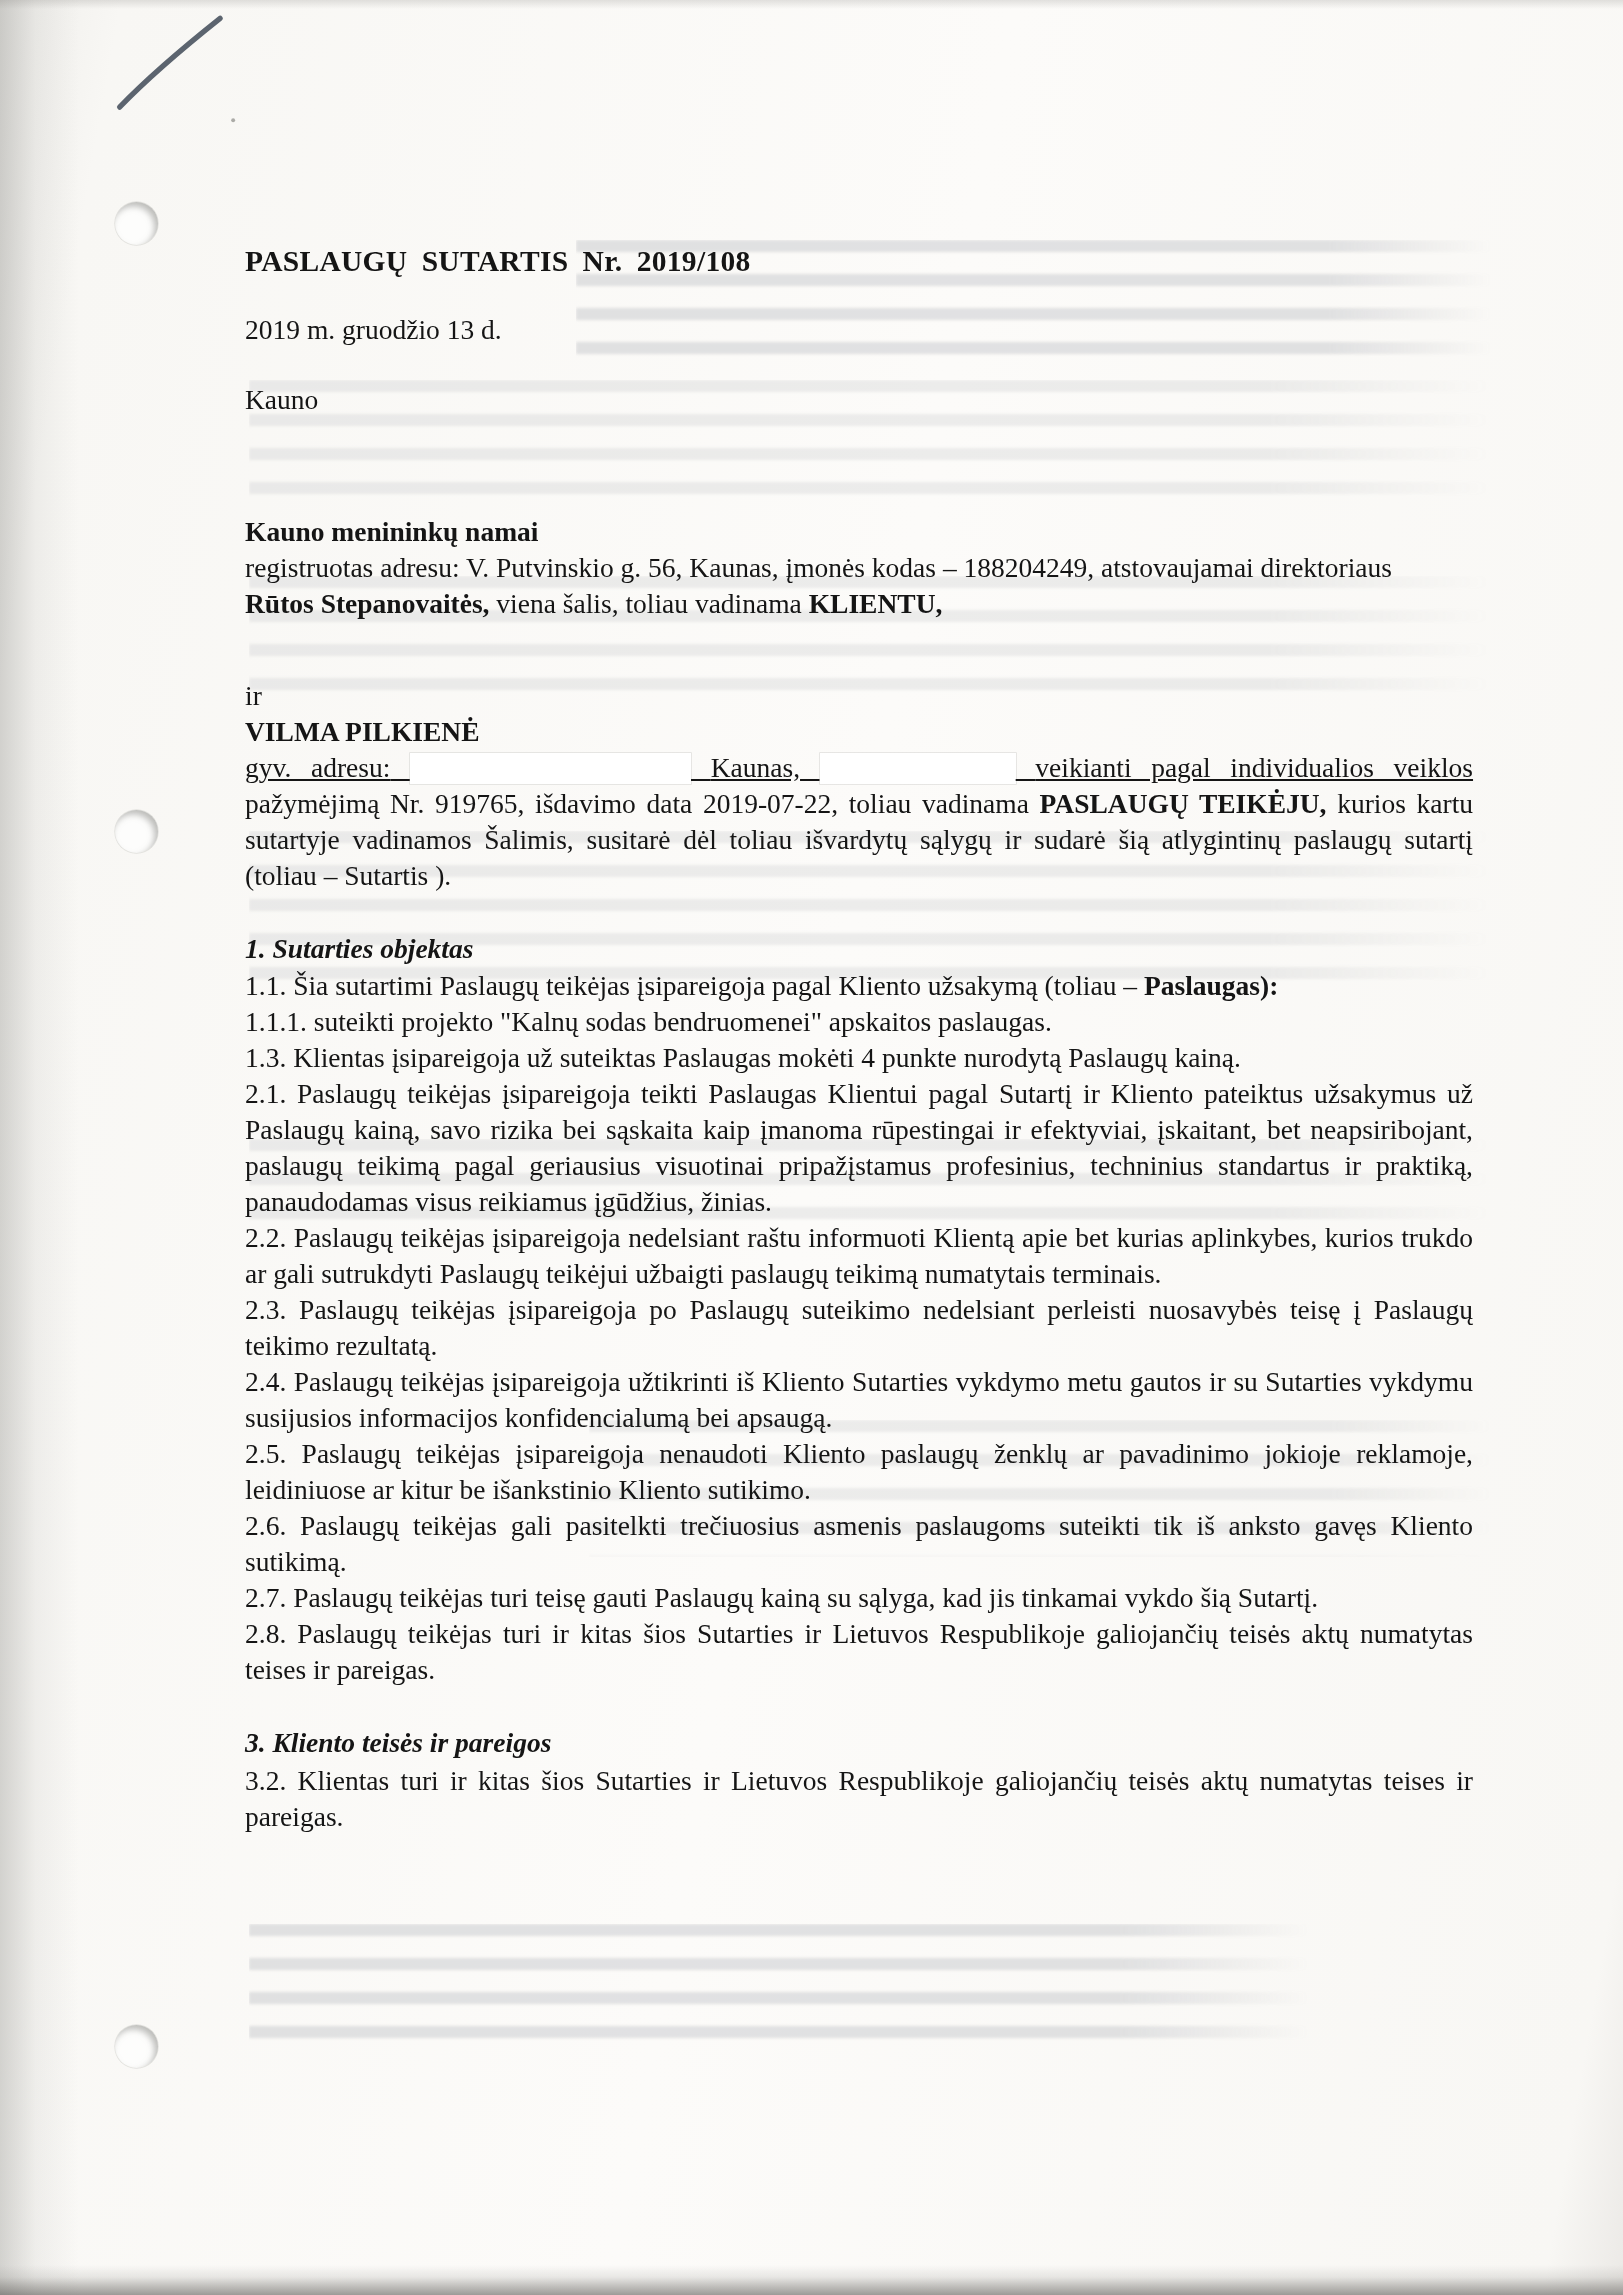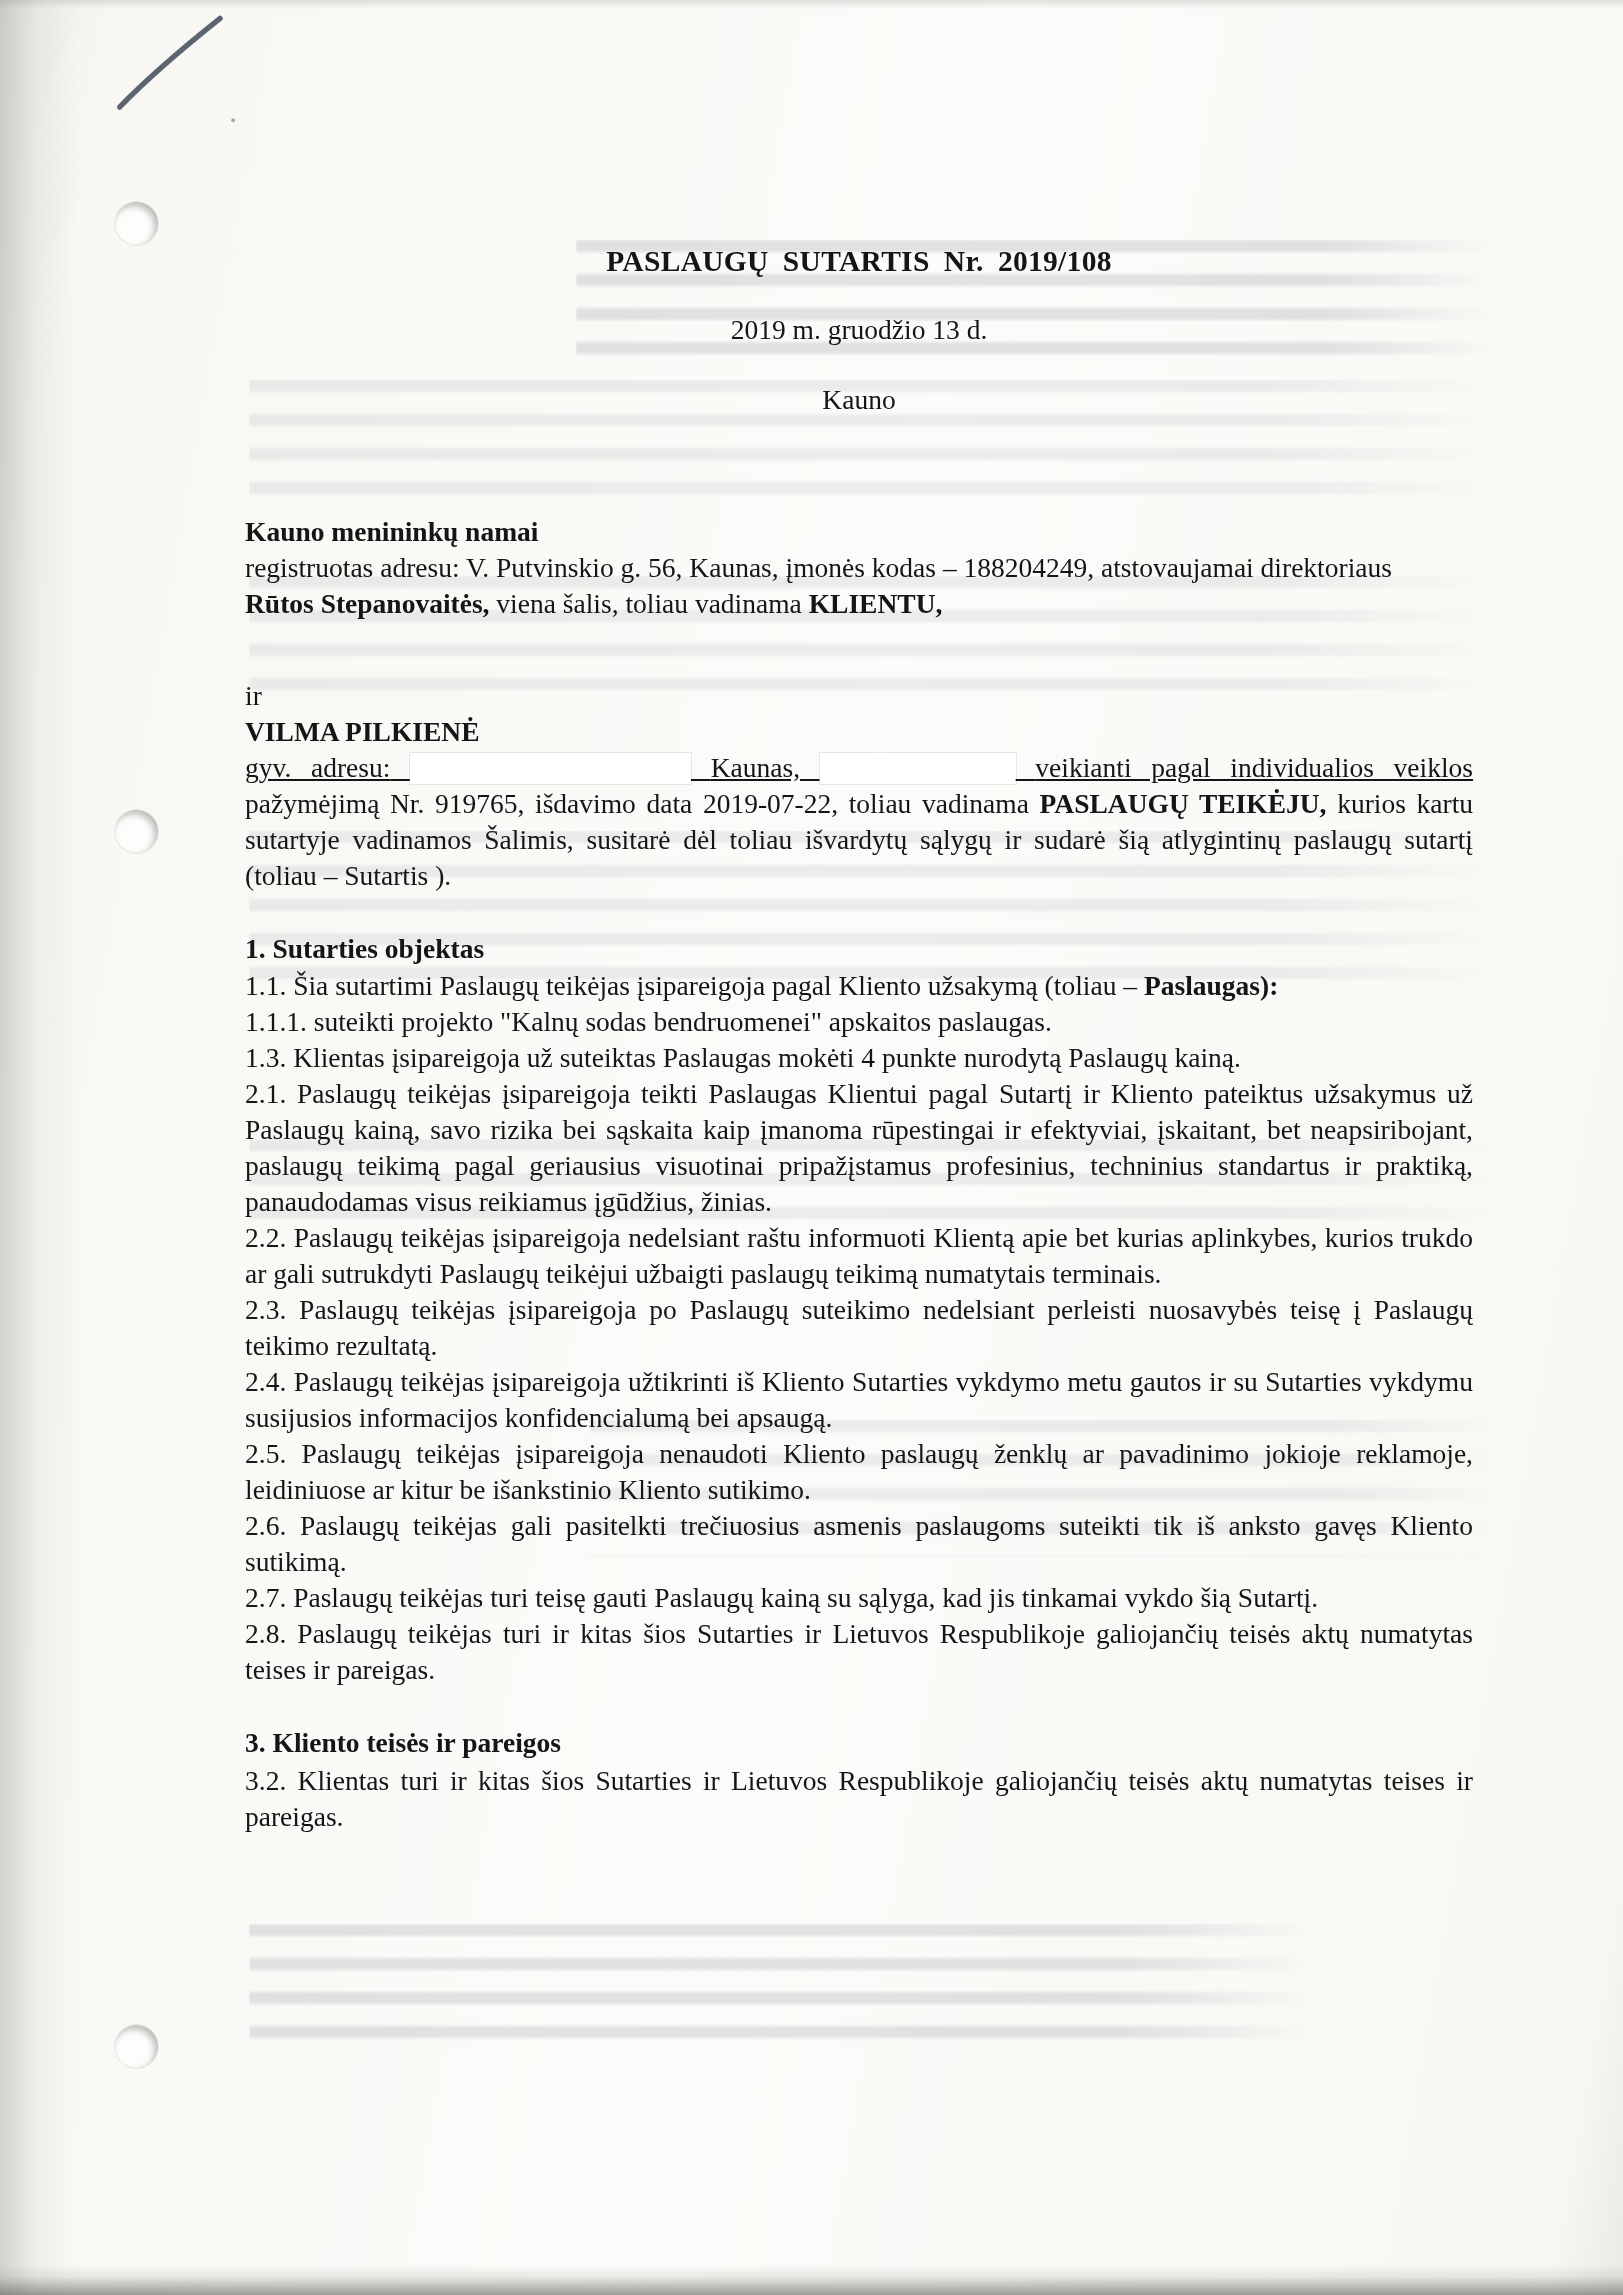--- a/index.html
+++ b/index.html
@@ -8,29 +8,29 @@
     width: 1623px; height: 2295px; position: relative; overflow: hidden;
     background: linear-gradient(100deg, #eeedea 0%, #f8f7f4 6%, #fcfbf9 50%, #f8f7f4 96%, #ebe9e6 100%);
     font-family: "Liberation Serif", "DejaVu Serif", serif;
     color: #151515;
   }
   .content {
     position: absolute; left: 245px; top: 0; width: 1228px; z-index: 2;
     font-size: 27.5px; line-height: 36px;
   }
   p { margin: 0; text-align: justify; }
-  .center { text-align: center; }
+  .center { text-align: left; }
   .title { padding-top: 243px; font-weight: bold; font-size: 29.5px; letter-spacing: 0.3px; word-spacing: 6.5px; }
   .date-line { margin-top: 33px; }
   .city-line { margin-top: 34px; }
   .party1-name { margin-top: 96px; font-weight: bold; }
   .ir-line { margin-top: 56px; }
   .party2-name { font-weight: bold; }
   b { font-weight: bold; }
-  .sec-heading { font-weight: bold; margin-top: 37px; margin-bottom: 1.3px; }
+  .sec-heading { font-weight: bold; font-style: italic; margin-top: 37px; margin-bottom: 1.3px; }
   .jlast { text-align-last: justify; text-decoration: underline; }
   .blank-box {
     display: inline-block; background: #ffffff; height: 31px; vertical-align: -6.5px;
     box-shadow: 0 0 0 0.7px rgba(185,185,182,0.45);
   }
   
   .scan-shadow-left {
     position: absolute; left: 0; top: 0; bottom: 0; width: 79px; z-index: 3; pointer-events: none;
     background: linear-gradient(to right, rgba(110,110,105,0.28), rgba(140,140,135,0.10) 45%, rgba(0,0,0,0) 100%);
   }

